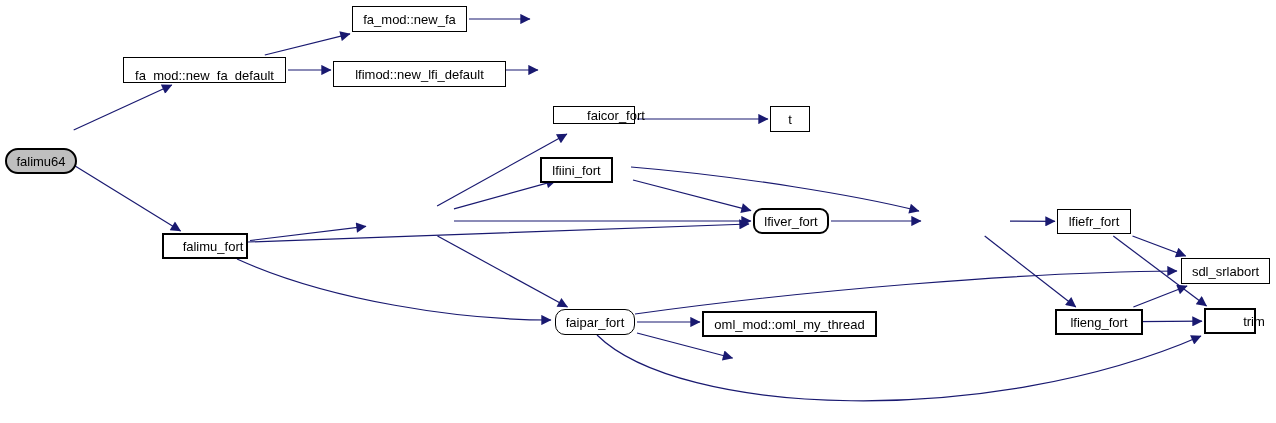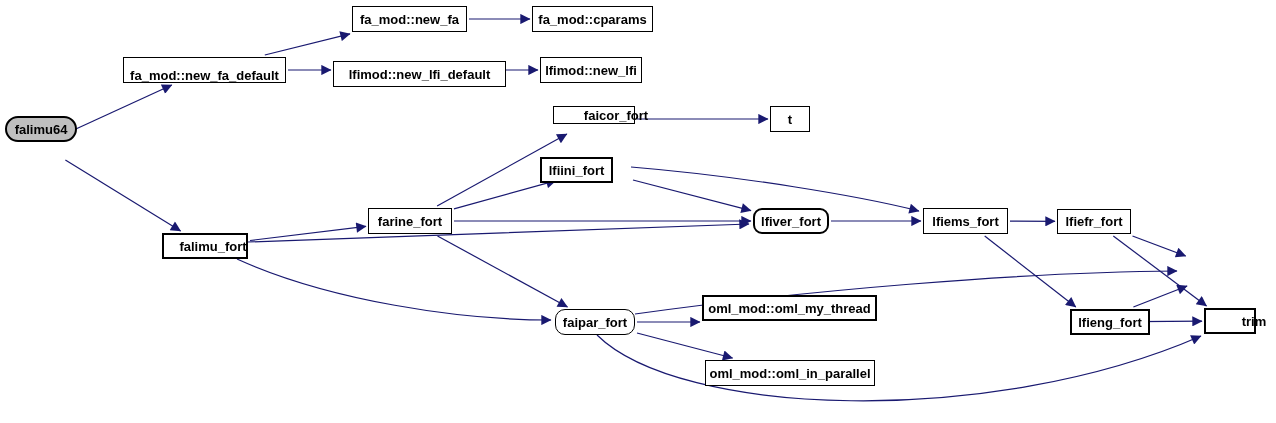--- a/index.html
+++ b/index.html
@@ -26,21 +26,20 @@
     box-sizing: border-box;
     background: var(--node-fill, #ffffff);
     border: 1px solid var(--node-border, #000000);
     display: flex;
     align-items: center;
     justify-content: center;
     font-size: 13px;
     color: var(--text-color, #000000);
     white-space: nowrap;
     cursor: pointer;
-    font-weight: bold;
   }
   .node.thick { border-width: 2px; }
   .node.root { background: var(--root-fill, #bfbfbf); cursor: default; }
   .node span { display: block; line-height: 1; padding: 0 2px; }
 </style>
 </head>
 <body>
 
 <div id="graph">
   <svg id="edge-layer" viewBox="0 0 1276 423" xmlns="http://www.w3.org/2000/svg">
@@ -71,70 +70,58 @@
       <path d="M 1132.5 236.0 L 1185.7 256.0" class="edge" marker-end="url(#arrow)"></path>
       <path d="M 1113.3 236.0 L 1206.5 306.0" class="edge" marker-end="url(#arrow)"></path>
       <path d="M 1133.4 307.0 L 1187.1 286.0" class="edge" marker-end="url(#arrow)"></path>
       <path d="M 1137.0 321.7 L 1202.0 321.2" class="edge" marker-end="url(#arrow)"></path>
       <path d="M 635 314 C 800 291, 1020 272, 1177 271" class="edge" marker-end="url(#arrow)"></path>
       <path d="M 637.0 322.0 L 700.0 322.0" class="edge" marker-end="url(#arrow)"></path>
       <path d="M 637.0 333.0 L 732.6 358.0" class="edge" marker-end="url(#arrow)"></path>
       <path d="M 597 335 C 680 417, 990 428, 1201 336" class="edge" marker-end="url(#arrow)"></path>
     </svg>
 
-<div class="node root thick" style="left: 5px; top: 116px; width: 72px; height: 26px; border-radius: 13px;">
+<div class="node root thick" style="left: 5px; top: 148px; width: 72px; height: 26px; border-radius: 13px;">
       <span>falimu64</span>
     </div>
     <div class="node" style="left: 123px; top: 57px; width: 163px; height: 26px; align-items: flex-end;">
       <span>fa_mod::new_fa_default</span>
     </div>
     <div class="node" style="left: 352px; top: 6px; width: 115px; height: 26px;">
       <span>fa_mod::new_fa</span>
     </div>
-    <div class="node" style="left: 532px; top: 6px; width: 121px; height: 26px;">
-      <span>fa_mod::cparams</span>
-    </div>
     <div class="node" style="left: 333px; top: 61px; width: 173px; height: 26px;">
       <span>lfimod::new_lfi_default</span>
-    </div>
-    <div class="node" style="left: 540px; top: 57px; width: 102px; height: 26px;">
-      <span>lfimod::new_lfi</span>
     </div>
     <div class="node" style="left: 553px; top: 106px; width: 82px; height: 18px; padding-left: 44px;">
       <span>faicor_fort</span>
     </div>
     <div class="node" style="left: 770px; top: 106px; width: 40px; height: 26px;">
       <span>t</span>
     </div>
     <div class="node thick" style="left: 540px; top: 157px; width: 73px; height: 26px; text-align: right;">
       <span>lfiini_fort</span>
     </div>
-    <div class="node" style="left: 368px; top: 208px; width: 84px; height: 26px;">
-      <span>farine_fort</span>
-    </div>
     <div class="node thick" style="left: 753px; top: 208px; width: 76px; height: 26px; border-radius: 9px;">
       <span>lfiver_fort</span>
     </div>
     <div class="node thick" style="left: 162px; top: 233px; width: 86px; height: 26px; padding-left: 16px;">
       <span>falimu_fort</span>
     </div>
-    <div class="node" style="left: 923px; top: 208px; width: 85px; height: 26px;">
-      <span>lfiems_fort</span>
-    </div>
     <div class="node" style="left: 1057px; top: 209px; width: 74px; height: 25px;">
       <span>lfiefr_fort</span>
+    </div>
+    <div class="node" style="left: 1181px; top: 258px; width: 89px; height: 26px;">
+      <span>sdl_srlabort</span>
     </div>
     <div class="node" style="left: 555px; top: 309px; width: 80px; height: 26px; border-radius: 10px;">
       <span>faipar_fort</span>
     </div>
-    <div class="node thick" style="left: 702px; top: 295px; width: 175px; height: 26px;">
+    <div class="node thick" style="left: 702px; top: 311px; width: 175px; height: 26px;">
       <span>oml_mod::oml_my_thread</span>
     </div>
-    <div class="node" style="left: 705px; top: 360px; width: 170px; height: 26px;">
-      <span>oml_mod::oml_in_parallel</span>
-    </div>
-    <div class="node thick" style="left: 1055px; top: 309px; width: 80px; height: 26px; margin-left: 15px;">
+    <div class="node thick" style="left: 1055px; top: 309px; width: 88px; height: 26px;">
       <span>lfieng_fort</span>
     </div>
     <div class="node thick" style="left: 1204px; top: 308px; width: 45px; height: 26px; padding-left: 48px;">
       <span>trim</span>
     </div>
   </div>
 
 </body></html>

